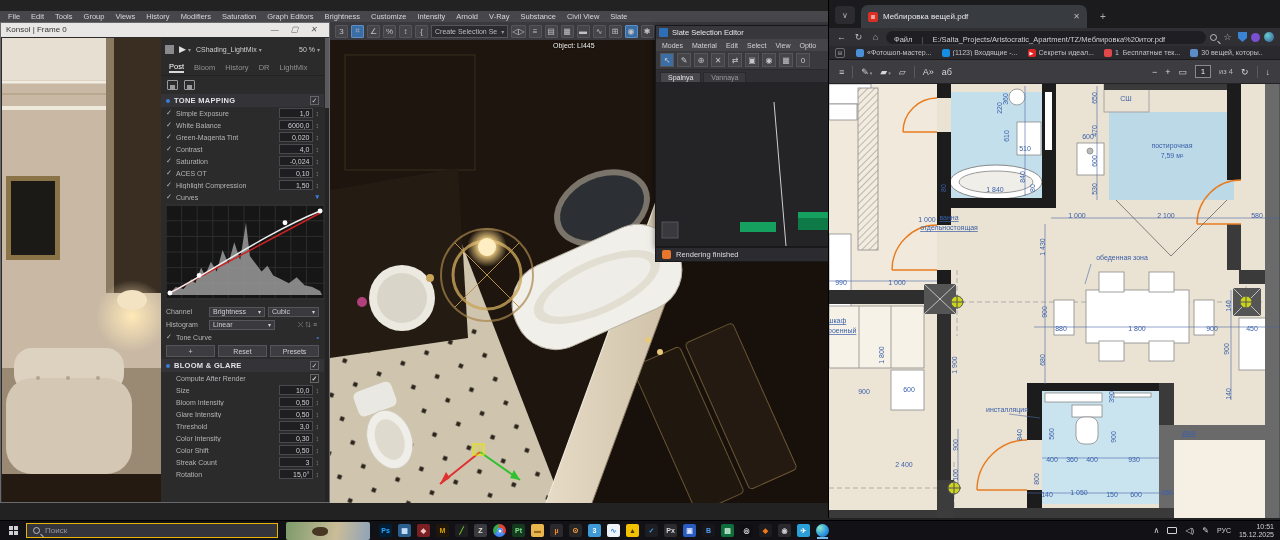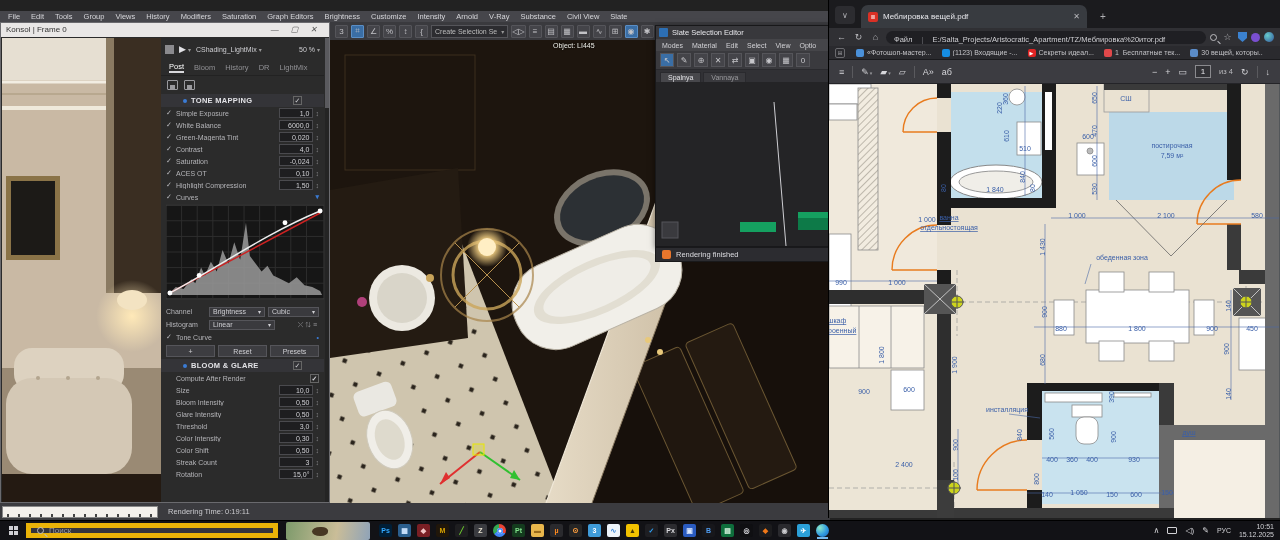--- a/index.html
+++ b/index.html
@@ -34,21 +34,21 @@
 .vstop{width:9px;height:9px;background:#8a8a8e;display:inline-block}
 .vplay{color:#e2e2e6;font-size:9px}
 .vplay i,.vdd i{font-style:normal;font-size:6px;color:#999;margin-left:2px}
 .vdd{font-size:7px;color:#cfcfd3;white-space:nowrap;display:flex;align-items:center}
 .vtabs{height:16px;display:flex;gap:10px;padding:0 8px;align-items:center;border-bottom:1px solid #222}
 .vtab{font-size:7.5px;color:#919195}
 .vtab.act{color:#fff;border-bottom:2px solid #d8d8dc}
 .vsave{height:18px;display:flex;gap:6px;align-items:center;padding:0 6px}
 .vsic{width:11px;height:10px;border:1px solid #9a9a9e;border-radius:1px;position:relative}
 .vsic:after{content:"";position:absolute;left:2px;top:4px;right:2px;bottom:0;background:#9a9a9e}
-.vhdr{height:13px;display:flex;align-items:center;gap:4px;background:#343438;padding:0 22px;font-size:7.5px;font-weight:bold;color:#e2e2e6;letter-spacing:.3px}
+.vhdr{height:13px;display:flex;align-items:center;gap:4px;background:#343438;padding:0 5px;font-size:7.5px;font-weight:bold;color:#e2e2e6;letter-spacing:.3px}
 .vhdr .dot{width:4px;height:4px;border-radius:50%;background:#3a7bd5;display:inline-block}
 .vhdr .hck{margin-left:auto;font-weight:normal;color:#cfcfd3;border:1px solid #666;width:9px;height:9px;font-size:7px;line-height:8px;text-align:center}
 .vrow{height:12px;display:flex;align-items:center;gap:3px;padding:0 5px;font-size:7px}
 .vck{color:#b8b8bc;font-size:7px;width:7px}
 .vlb{flex:1;color:#b4b4b8;white-space:nowrap;overflow:hidden}
 .vvl{width:34px;height:10px;background:#1e1e20;border:1px solid #4a4a4e;color:#d2d2d6;text-align:right;padding-right:2px;line-height:9px}
 .vsp{color:#8a8a8e;font-size:7px}
 .bcar{margin-left:auto;color:#3a7bd5;font-size:7px}
 #curvewrap{padding:1px 5px}
 .crow{height:13px;display:flex;align-items:center;gap:3px;padding:0 5px;font-size:7px;color:#b4b4b8}
@@ -98,21 +98,21 @@
 .pic{font-size:9px;text-align:center}
 .pic i{font-style:normal;font-size:5px;color:#9a9a9e;margin-left:1px}
 .pdiv{width:1px;height:12px;background:#5a5a5e}
 #pgbox{width:16px;height:13px;border:1px solid #8a8a8e;background:#323236;color:#e6e6ea;font-size:8px;text-align:center;line-height:12px}
 #pdfview{position:relative;height:434px;background:#525659;overflow:hidden}
 
 #tb{left:0;top:520px;width:1280px;height:20px;background:#121216;display:flex;align-items:center;border-top:1px solid #000}
 #tb-start{width:26px;height:20px;display:flex;align-items:center;justify-content:center}
 .winlogo{width:9px;height:9px;display:grid;grid-template-columns:4px 4px;grid-template-rows:4px 4px;gap:1px}
 .winlogo i{background:#cfcfd4}
-#tb-search{width:252px;height:15px;background:#34343c;border:5px solid #eab308;display:flex;align-items:center;gap:5px;padding:0 6px;color:#9a9aa0;font-size:8px}
+#tb-search{width:252px;height:15px;background:#34343c;border:1px solid #eab308;display:flex;align-items:center;gap:5px;padding:0 6px;color:#9a9aa0;font-size:8px}
 #tb-widget{width:84px;height:18px;margin:0 8px;border-radius:2px;background:linear-gradient(100deg,#7d9a6b,#cabd98 60%,#8fa3b8);position:relative;overflow:hidden}
 #tb-widget:after{content:"";position:absolute;left:26px;top:5px;width:16px;height:9px;background:#473723;border-radius:50% 40% 45% 50%}
 #tb-apps{display:flex;gap:4px;align-items:center}
 .ti{width:15px;height:17px;display:flex;align-items:center;justify-content:center;position:relative}
 .ti.on:after{content:"";position:absolute;left:2px;bottom:0;width:11px;height:2px;background:#76b9ed}
 .tig{width:13px;height:13px;border-radius:2px;font-size:7px;font-weight:bold;display:flex;align-items:center;justify-content:center}
 .tig.chrome{border-radius:50%;background:conic-gradient(#ea4335 0 33%,#4285f4 33% 66%,#34a853 66% 100%);position:relative}
 .tig.chrome:after{content:"";position:absolute;left:3.5px;top:3.5px;width:6px;height:6px;border-radius:50%;background:#fff;box-shadow:inset 0 0 0 1.5px #4285f4}
 .tig.edgeic{border-radius:50%;background:radial-gradient(circle at 30% 30%,#8be8c8,#2f9ae0 55%,#1a5fb4)}
 #tb-tray{margin-left:auto;display:flex;align-items:center;gap:8px;padding-right:6px;color:#d2d2d6;font-size:7px}
@@ -239,24 +239,20 @@
         <polygon points="110,444 120,438 116,432" fill="#e03030"></polygon>
         <line x1="150" y1="412" x2="190" y2="440" stroke="#30c030" stroke-width="2"></line>
         <polygon points="190,440 180,438 184,430" fill="#30c030"></polygon>
         <rect x="143" y="404" width="11" height="11" fill="rgba(232,232,0,.25)" stroke="#e8e800"></rect>
       </g>
     </svg>
     <div class="vptip">Object: LI445</div>
   </div>
 
   <div class="abs" id="st-mini">1 Object Selected</div>
-  <div class="abs" id="st-bar">
-    <div id="trackbar"></div>
-    <div id="rt-text">Rendering Time: 0:19:11</div>
-  </div>
 
   <div class="abs" id="vfb">
     <div id="vfb-title">
       <span>Konsol | Frame 0</span>
       <span class="wbtns">
           <i>—</i>
           <i>▢</i>
           <i>✕</i>
         </span>
     </div>

